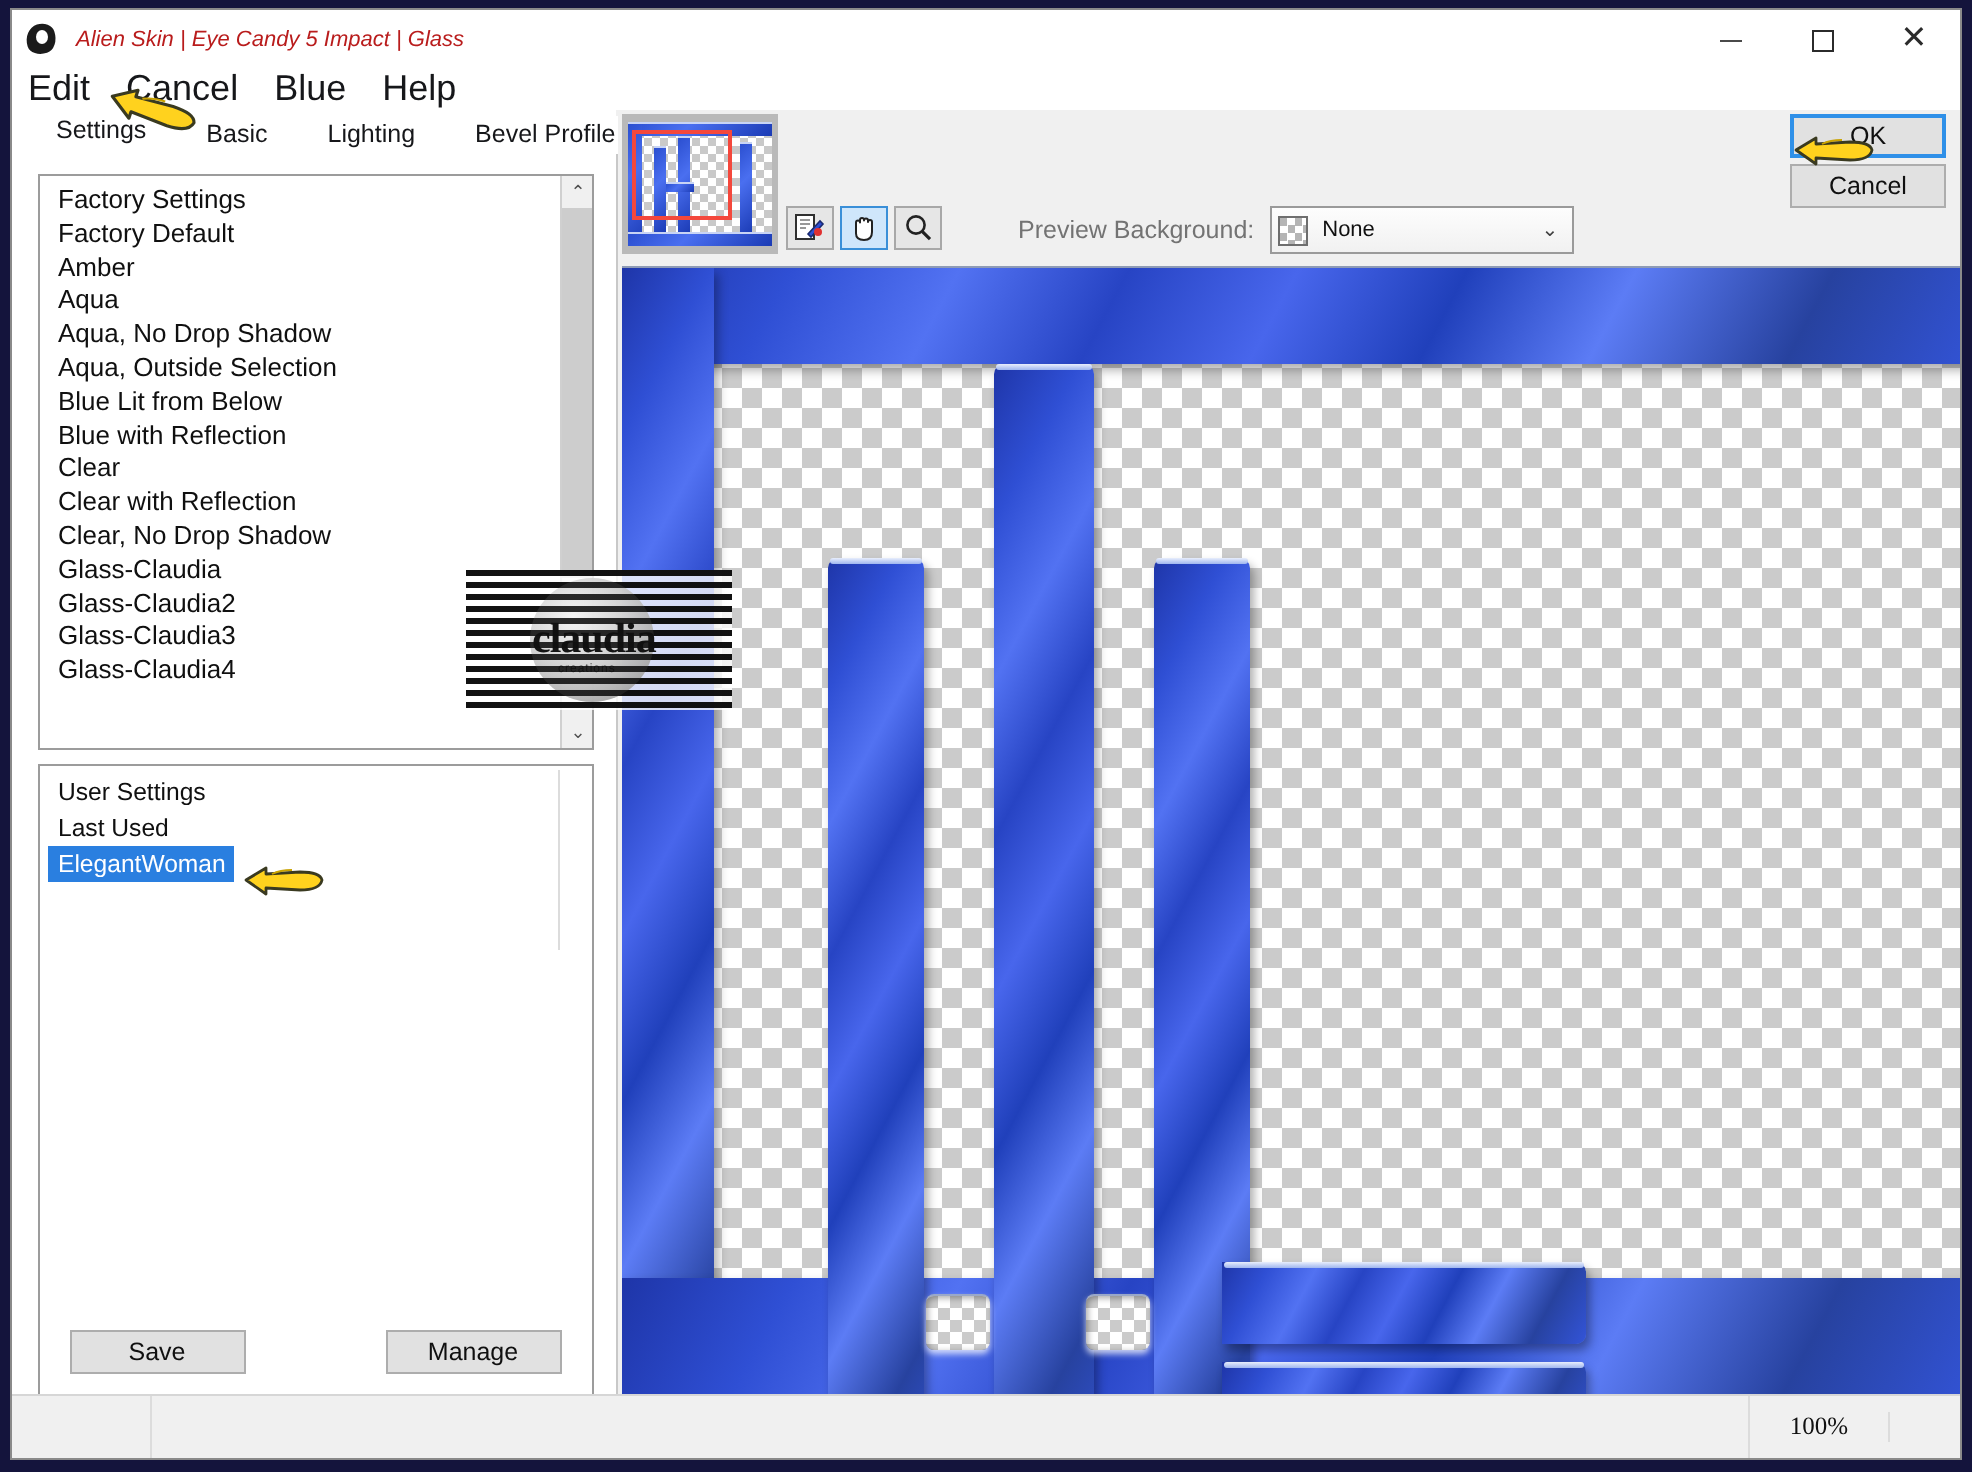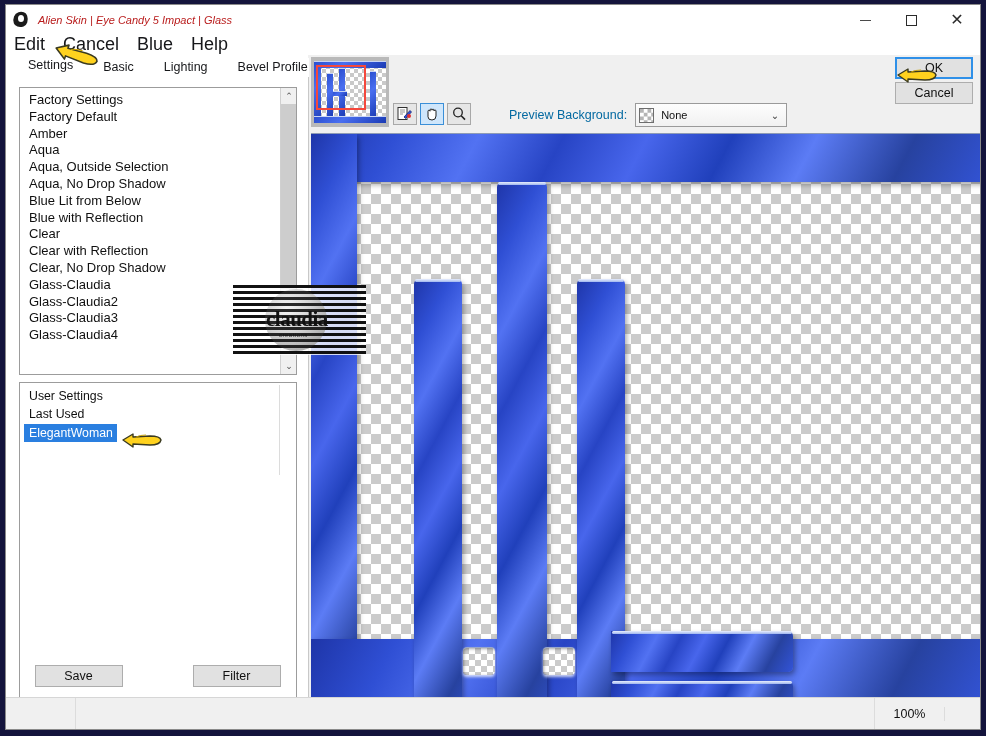--- a/index.html
+++ b/index.html
@@ -244,21 +244,21 @@
   .tool-btn.active {
     background: #cfe6fb;
     border: 1px solid #3a8fd8;
   }
 
   
   #preview-bg-row {
     position: absolute; left: 200px; top: 48px;
     display: flex; align-items: center;
   }
-  #preview-bg-label { font-size: 12.5px; color: #0369a1; margin-right: 8px; }
+  #preview-bg-label { font-size: 12.5px; color: #737373; margin-right: 8px; }
   #preview-bg-select {
     width: 152px; height: 24px;
     background: linear-gradient(#fdfdfd, #f1f1f1);
     border: 1px solid #9a9a9a;
     display: flex; align-items: center;
     padding: 0 2px 0 3px;
   }
   #pbg-swatch {
     width: 15px; height: 15px;
     background:
@@ -367,21 +367,21 @@
     font-size: 12.5px; color: #101010;
     display: flex; align-items: center; justify-content: center;
   }
 
   
   #status-bar {
     position: absolute; left: 0; bottom: 0;
     width: 100%; height: 32px;
     background: #f0f0f0;
     border-top: 1px solid #d6d6d6;
-    display: flex; align-items: center;
+    display: flex; align-items: center; font-family: Liberation Serif, serif;
   }
   #status-left { flex: 0 0 70px; height: 100%; border-right: 1px solid #dcdcdc; }
   #status-mid { flex: 1; height: 100%; border-right: 1px solid #dcdcdc; }
   #status-zoom {
     flex: 0 0 70px;
     font-size: 12.5px; color: #101010;
     text-align: center;
     border-right: 1px solid #dcdcdc;
   }
   #status-right { flex: 0 0 35px; }
@@ -435,22 +435,22 @@
   </div>
 
   <div id="left-panel">
 
     <div id="factory-list-wrap">
       <div id="factory-list">
         <div class="flist-item first">Factory Settings</div>
         <div class="flist-item">Factory Default</div>
         <div class="flist-item">Amber</div>
         <div class="flist-item">Aqua</div>
+        <div class="flist-item">Aqua, No Drop Shadow</div>
         <div class="flist-item">Aqua, Outside Selection</div>
-        <div class="flist-item">Aqua, No Drop Shadow</div>
         <div class="flist-item">Blue Lit from Below</div>
         <div class="flist-item">Blue with Reflection</div>
         <div class="flist-item">Clear</div>
         <div class="flist-item">Clear with Reflection</div>
         <div class="flist-item">Clear, No Drop Shadow</div>
         <div class="flist-item">Glass-Claudia</div>
         <div class="flist-item">Glass-Claudia2</div>
         <div class="flist-item">Glass-Claudia3</div>
         <div class="flist-item">Glass-Claudia4</div>
       </div>
@@ -474,21 +474,21 @@
       <div class="hand-cursor" style="left:100px; top:41px;">
         <svg viewBox="0 0 46 30">
           <path d="M3 16 L13 10 L13 13 L30 12 Q40 12 41 16 Q40 21 30 21 L13 20 L13 23 Z" fill="#FFD21E" stroke="#3a3a20" stroke-width="1.4" stroke-linejoin="round"></path>
           <path d="M16 13 Q20 11 26 11" fill="none" stroke="#c9a200" stroke-width="0.9"></path>
         </svg>
       </div>
     </div>
 
     <div id="left-buttons">
       <div class="gray-btn">Save</div>
-      <div class="gray-btn">Filter</div>
+      <div class="gray-btn">Manage</div>
     </div>
   </div>
 
   <div id="right-panel">
 
     <div id="navigator">
       <div id="nav-canvas">
         <div class="nav-bar" style="left:0; top:0; width:100%; height:7px;"></div>
         <div class="nav-bar" style="left:0; top:0; width:7px; height:100%;"></div>
         <div class="nav-bar" style="left:13px; top:12px; width:6px; height:44px;"></div>

